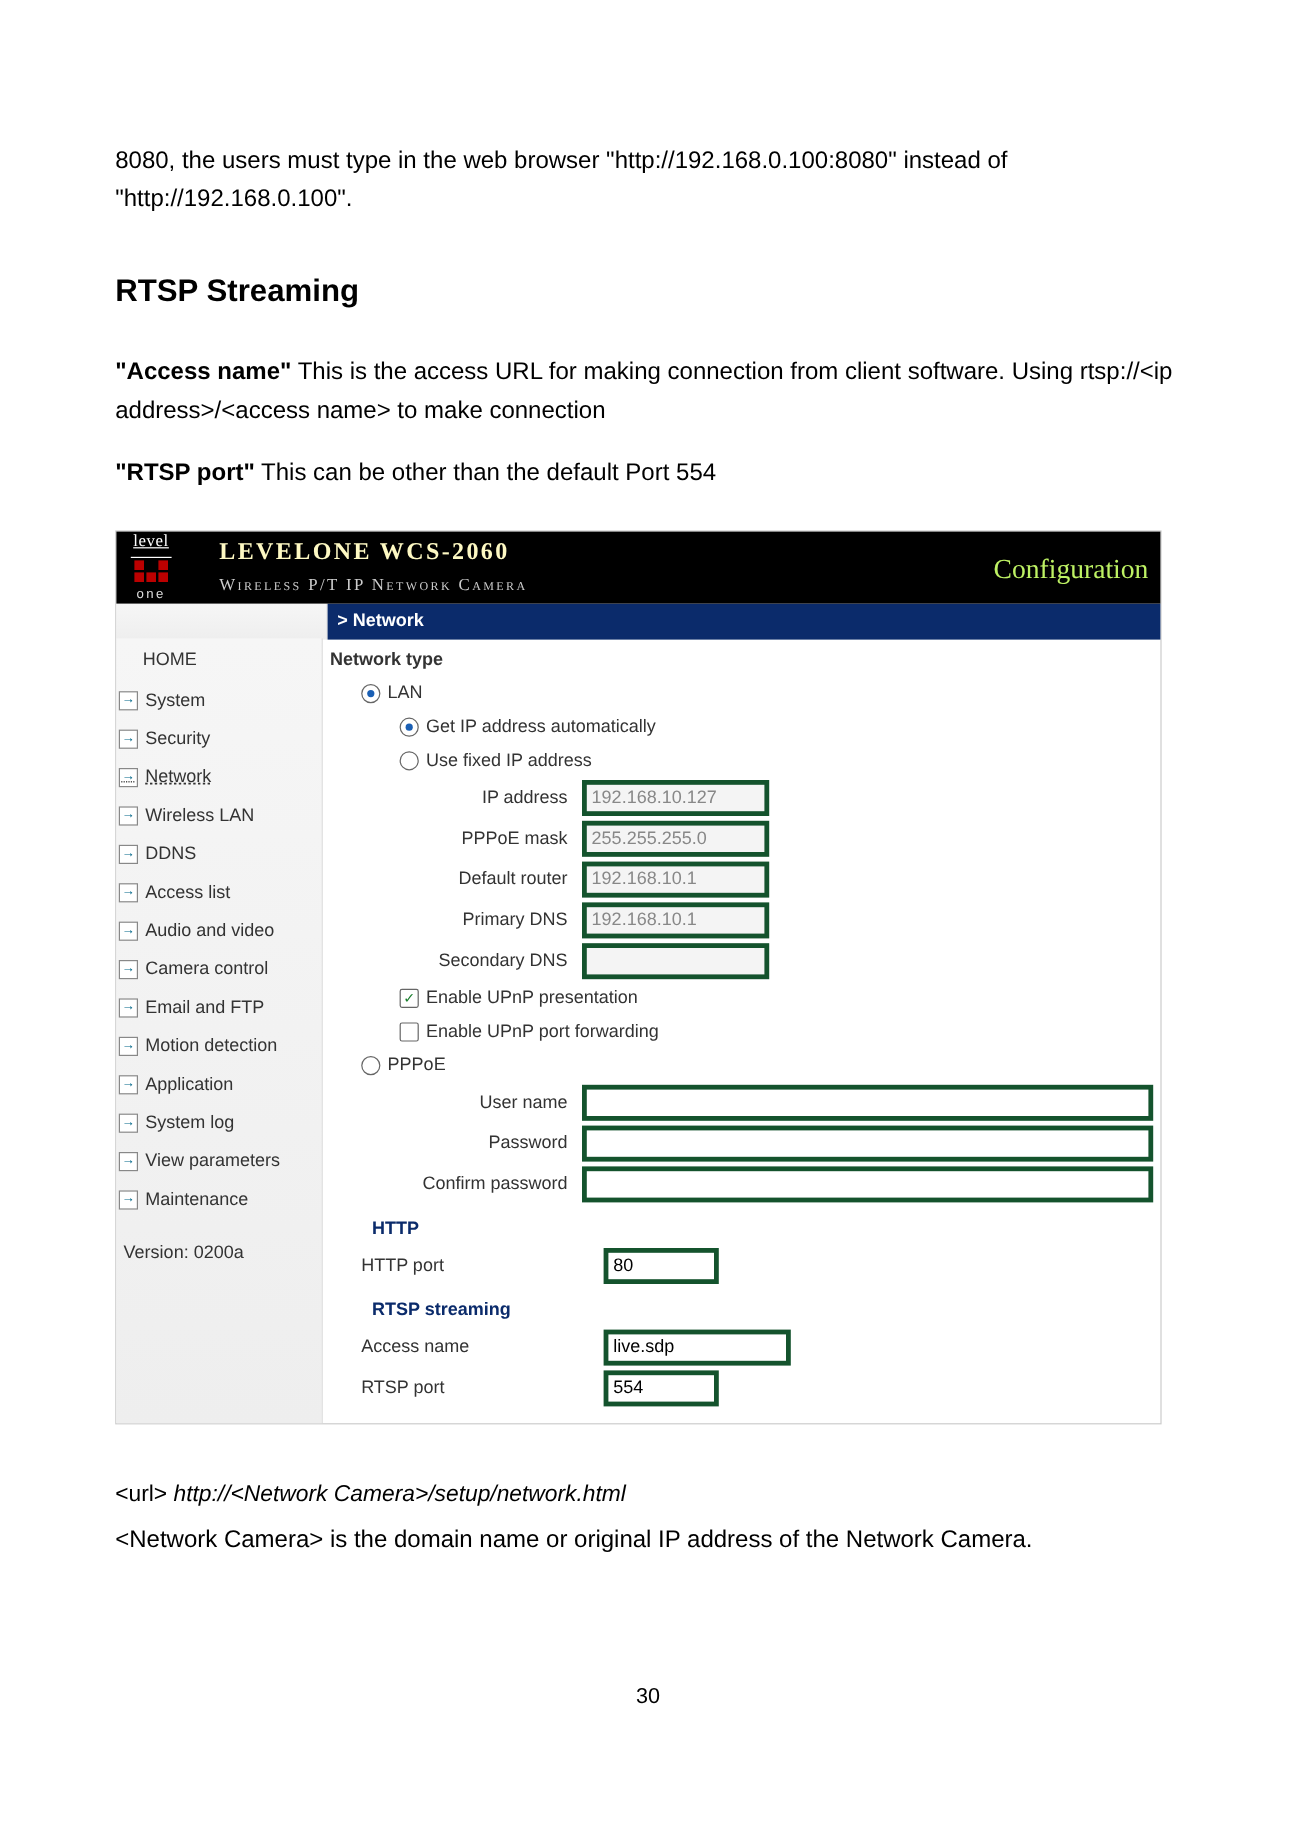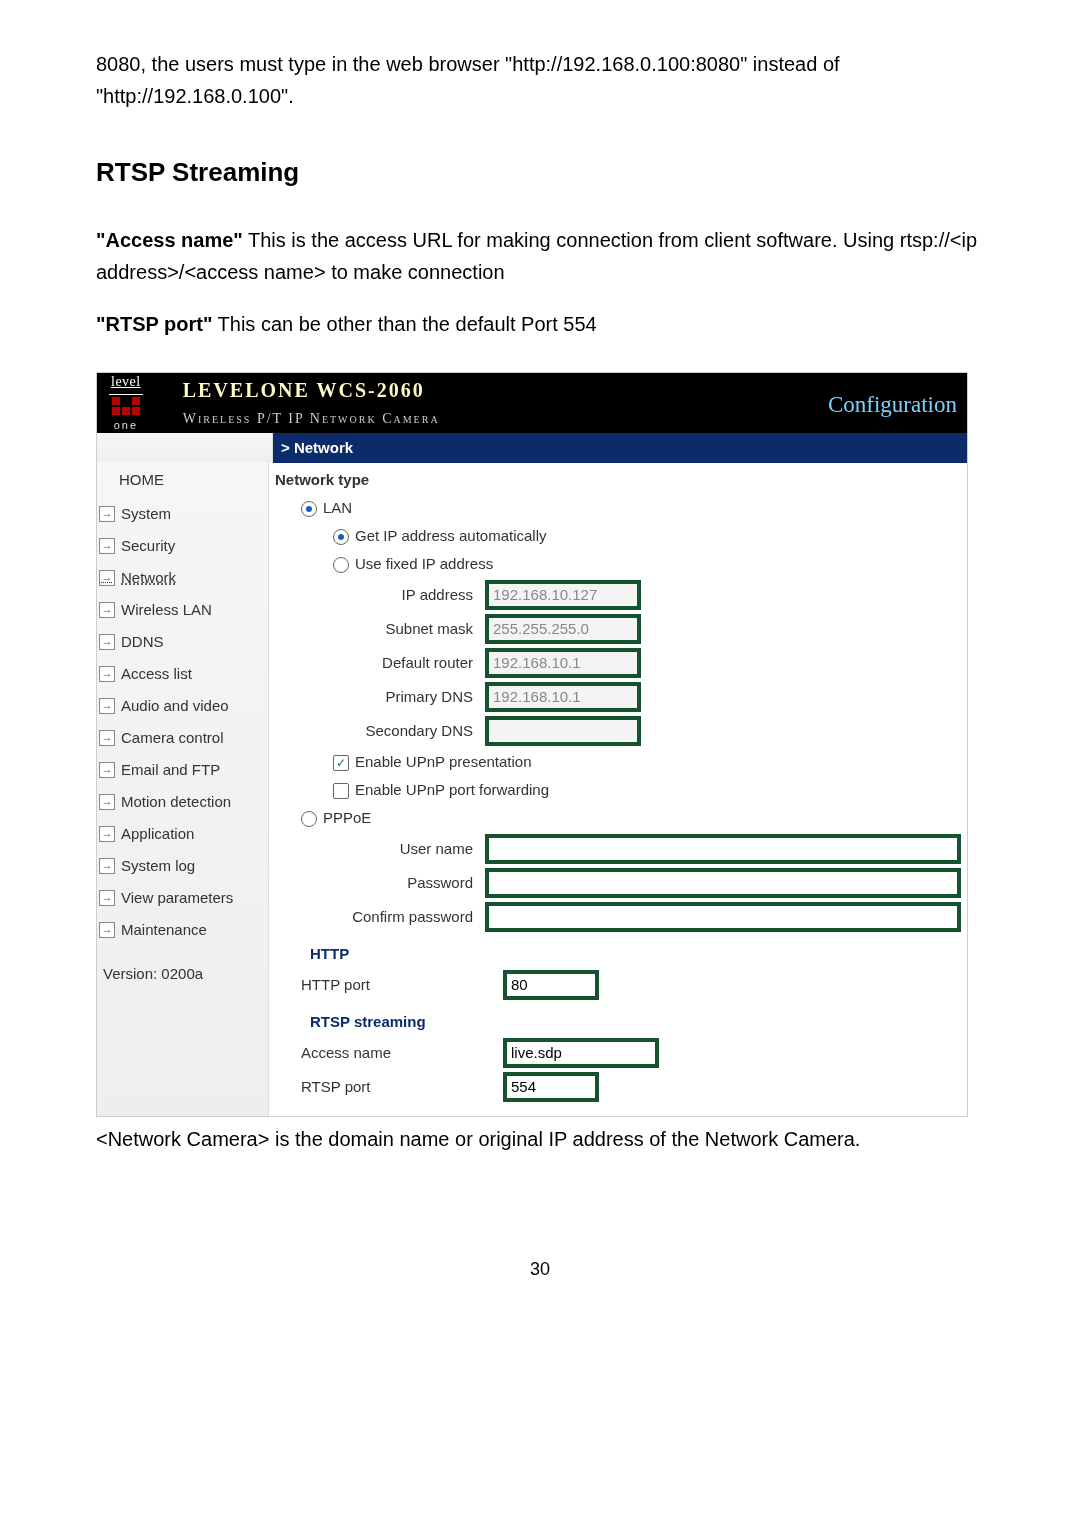--- a/index.html
+++ b/index.html
@@ -1,37 +1,37 @@
 <!DOCTYPE html>
 <html><head>
 <meta charset="utf-8">
 <style>
   html,body{margin:0;padding:0;background:#fff;width:1080px;}
   body{font-family:Arial,Helvetica,sans-serif;color:#000;font-size:20px;line-height:1.6;}
-  .page{padding:48px 96px 60px 96px;}
+  .page{padding:118px 96px 60px 96px;}
   .para{margin:0 0 20px 0;}
   .h2{font-size:26px;font-weight:bold;margin:40px 0 30px 0;}
   .bold{font-weight:bold;}
   .urlline{margin-top:44px;font-size:19px;}
   .urlline .ital{font-style:italic;}
   .pgnum{text-align:center;font-size:18px;margin-top:100px;}
   
   .shot{margin:32px 0 0 0;border:1px solid #ccc;width:870px;font-family:Verdana,Geneva,sans-serif;font-size:15px;color:#333;}
   .shot .hdr{display:flex;align-items:center;background:#000;color:#fff;height:60px;position:relative;}
   .logo{display:flex;flex-direction:column;align-items:center;margin:0 0 0 12px;}
   .logo-top{font-family:'Times New Roman',serif;font-size:14px;letter-spacing:0.5px;border-bottom:1px solid #fff;padding:0 2px;}
   .logo-top .lvl{text-decoration:underline;}
   .logo-grid{display:grid;grid-template-columns:8px 8px 8px;grid-template-rows:8px 8px;gap:2px;margin-top:2px;}
   .logo-grid span{background:#b00;}
   .logo-grid span.blank{background:transparent;}
   .logo-sub{font-size:11px;letter-spacing:2px;color:#ddd;margin-top:2px;}
   .hdr-mid{margin-left:40px;}
   .hdr-mid .line1{font-family:Liberation Serif, serif;font-weight:bold;letter-spacing:2px;font-size:20px;color:#fef9c3;}
   .hdr-mid .line2{font-family:Georgia,serif;font-variant:small-caps;letter-spacing:2px;font-size:14px;color:#ccc;margin-top:2px;}
-  .hdr-right{position:absolute;right:10px;top:14px;font-family:Georgia,serif;font-size:23px;color:#7dd3fc;}
+  .hdr-right{position:absolute;right:10px;top:14px;font-family:Georgia,serif;font-size:23px;color:#bef264;}
   .crumb{background:#0b2b6b;color:#fff;font-weight:bold;padding:3px 0 3px 8px;font-size:15px;margin-left:176px;}
   .body{display:flex;}
   .sidebar{width:175px;background:linear-gradient(to bottom,#f6f6f6,#eee);border-right:1px solid #ddd;padding-bottom:10px;}
   .sidebar .home{padding:6px 0 6px 22px;font-size:15px;color:#333;}
   .sidebar .item{display:flex;align-items:center;padding:4px 0 4px 2px;font-size:15px;color:#333;}
   .sidebar .item.active{text-decoration:underline dotted;}
   .sidebar .arrow{width:14px;height:14px;border:1px solid #888;display:flex;align-items:center;justify-content:center;margin-right:6px;font-size:11px;color:#068;background:#fff;}
   .sidebar .ver{padding:16px 0 0 6px;font-size:15px;color:#333;}
   .main{flex:1;padding:0 6px 10px 4px;}
   .sect{font-weight:bold;color:#333;padding:6px 0 0 2px;font-size:15px;}
@@ -167,21 +167,21 @@
           </div>
         <div class="row">
             <span class="lbl l2"><span class="radio"></span><span>Use fixed IP address</span></span>
           </div>
 
         <div class="row">
             <span class="lbl">IP address</span>
             <input type="text" class="short dis" disabled="" value="192.168.10.127" style="">
           </div>
         <div class="row">
-            <span class="lbl">Subnet mask</span>
+            <span class="lbl">PPPoE mask</span>
             <input type="text" class="short dis" disabled="" value="255.255.255.0" style="">
           </div>
         <div class="row">
             <span class="lbl">Default router</span>
             <input type="text" class="short dis" disabled="" value="192.168.10.1" style="">
           </div>
         <div class="row">
             <span class="lbl">Primary DNS</span>
             <input type="text" class="short dis" disabled="" value="192.168.10.1" style="">
           </div>
@@ -226,16 +226,19 @@
             <input type="text" class="short" value="live.sdp" style="">
           </div>
         <div class="row">
             <span class="lbl" style="text-align:left;padding-left:28px;width:190px">RTSP port</span>
             <input type="text" class="mid" value="554" style="">
           </div>
       </div>
     </div>
   </div>
 
+  <div class="urlline">
+    <span>&lt;url&gt;</span><span class="ital"> http://&lt;Network Camera&gt;/setup/network.html</span>
+  </div>
   <p class="para" style="margin-top:6px">&lt;Network Camera&gt; is the domain name or original IP address of the Network Camera.</p>
 
   <div class="pgnum">30</div>
 </div>
 
 </body></html>

